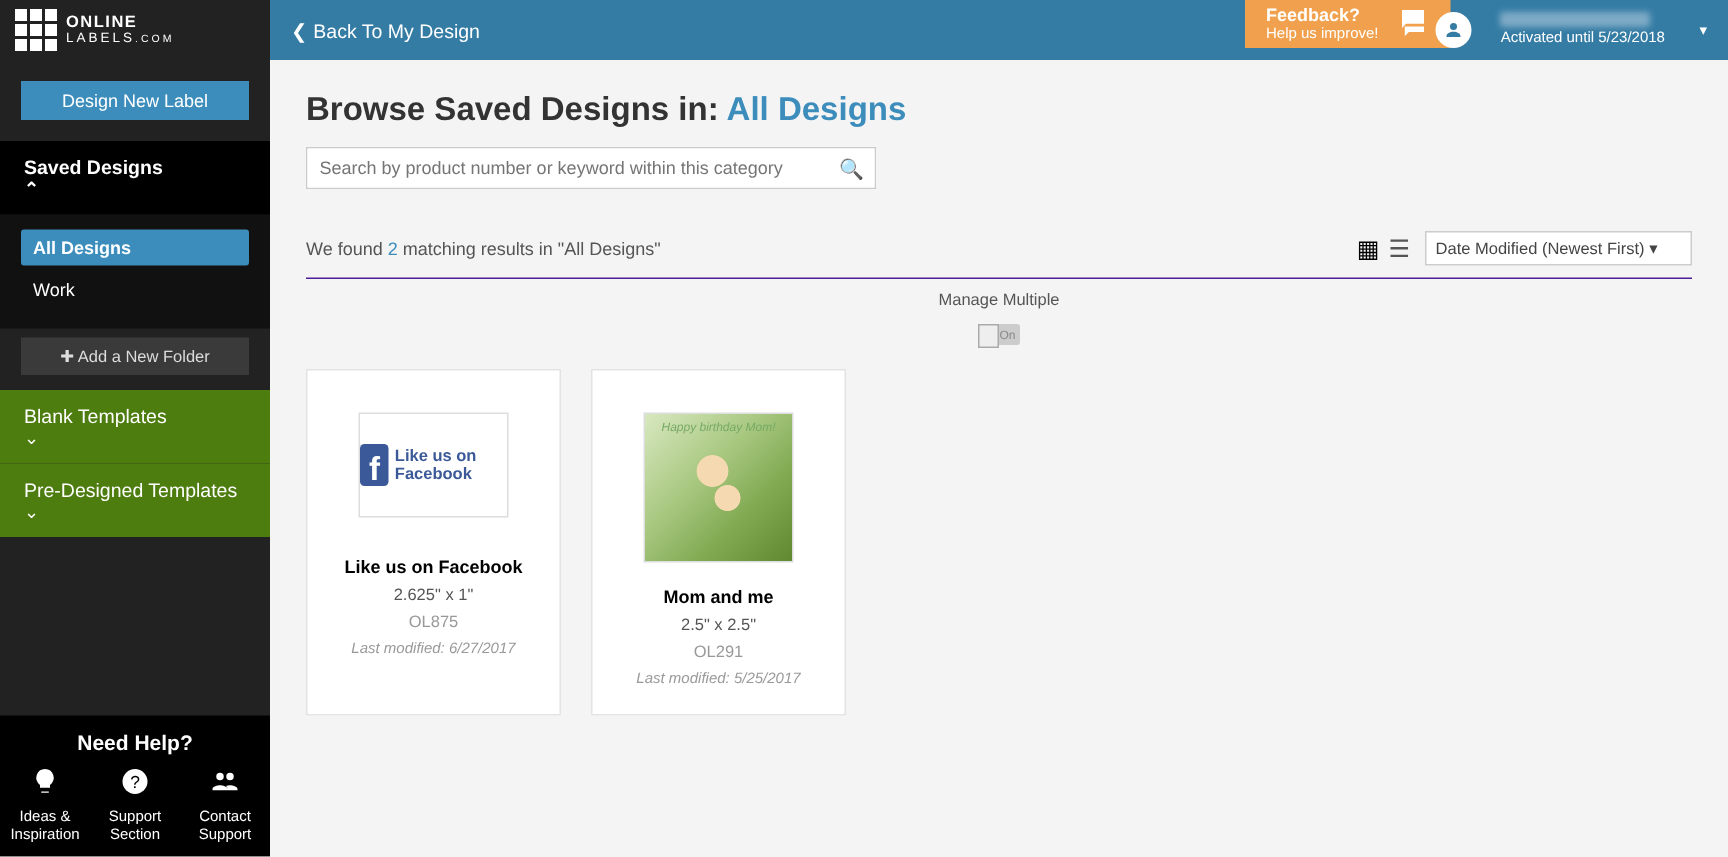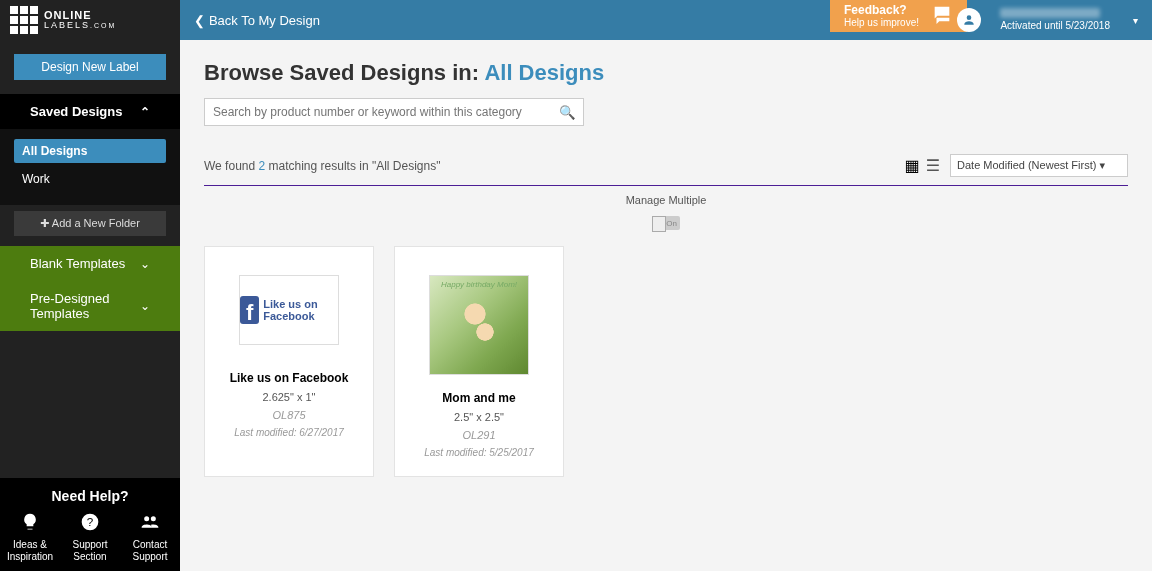--- a/index.html
+++ b/index.html
@@ -23,21 +23,21 @@
 
 .account { position:absolute; right:14px; top:0; height:40px; display:flex; align-items:center; gap:19px; cursor:pointer; }
 .avatar { width:24px; height:24px; border-radius:50%; background:#fff; display:flex; align-items:center; justify-content:center; }
 .avatar svg { width:14px; height:14px; fill:#357ca5; }
 .acc-text { font-size:10px; color:#fff; line-height:1.2; }
 .acc-text .blur { filter:blur(2px); opacity:.6; display:block; width:100px; height:10px; background:rgba(255,255,255,.6); border-radius:2px; margin-bottom:2px; }
 .chev { margin-left:4px; font-size:10px; }
 
 .sidebar { position:absolute; left:0; top:40px; width:180px; height:531px; background:#222; color:#fff; display:flex; flex-direction:column; }
 .design-btn { margin:14px; background:#3c8dbc; color:#fff; border:none; padding:6px 0; font-size:12px; cursor:pointer; }
-.section-hdr { background:#000; padding:10px 30px; font-size:13px; font-weight:bold; display:flex; justify-content:space-between; align-items:center; cursor:pointer; position:relative; }
+.section-hdr { background:#000; padding:10px 16px; font-size:13px; font-weight:bold; display:flex; justify-content:space-between; cursor:pointer; position:relative;flex-direction:column; }
 .section-hdr.arrow:after { content:""; position:absolute; right:-10px; top:50%; margin-top:-10px; border:10px solid transparent; border-left-color:#000; }
 .folders { background:#111; padding:10px 14px; }
 .folder { padding:5px 8px; font-size:12px; border-radius:2px; cursor:pointer; margin-bottom:4px; }
 .folder.active { background:#3c8dbc; font-weight:bold; }
 .add-folder { background:#3a3a3a; margin:6px 14px 10px; padding:6px 0; text-align:center; font-size:11px; color:#ddd; cursor:pointer; }
 .section-hdr.collapsed { background:#4d7c0f; font-weight:normal; font-size:13px; }
 .chev-down { font-size:12px; }
 
 .help { margin-top:auto; background:#000; padding:10px 0 8px; }
 .help-title { text-align:center; font-size:14px; font-weight:bold; margin-bottom:8px; }
@@ -70,21 +70,21 @@
 .thumb { width:100px; height:70px; margin:0 auto 26px; border:1px solid #ddd; display:flex; align-items:center; justify-content:center; position:relative; }
 .thumb.fb { flex-direction:row; gap:4px; }
 .fb-logo { width:28px; height:28px; background:#3b5998; color:#fff; font-weight:bold; font-size:22px; border-radius:3px; display:flex; align-items:flex-end; justify-content:center; line-height:1; }
 .fb-txt { font-size:11px; color:#3b5998; font-weight:bold; line-height:1.1; text-align:left; }
 .thumb.photo { width:100px; height:100px; overflow:hidden; margin-bottom:16px; }
 .photo-inner { width:100%; height:100%; background:linear-gradient(135deg,#d8e8c0 0%,#a8c880 40%,#7fa850 70%,#5f8830 100%); position:relative; }
 .photo-inner:before { content:""; position:absolute; left:25%; top:20%; width:50px; height:60px; background:radial-gradient(circle at 40% 30%, #f5d9b0 0 20%, transparent 21%), radial-gradient(circle at 60% 60%, #f5d9b0 0 18%, transparent 19%); border-radius:8px; }
 .photo-cap { position:absolute; top:4px; width:100%; font-size:8px; font-style:italic; color:#7a6; }
 .card-title { font-size:12px; font-weight:bold; margin-bottom:6px; }
 .card-dim { font-size:11px; color:#555; margin-bottom:6px; }
-.card-sku { font-size:11px; color:#999; font-style:italic; margin-bottom:6px; }
+.card-sku { font-size:11px; color:#999; margin-bottom:6px; }
 .card-mod { font-size:10px; color:#999; font-style:italic; }
 </style>
 </head>
 <body>
 
 <div class="topbar">
   <div class="logo">
     <div class="logo-inner">
       <div class="logo-grid">
           <span></span>

